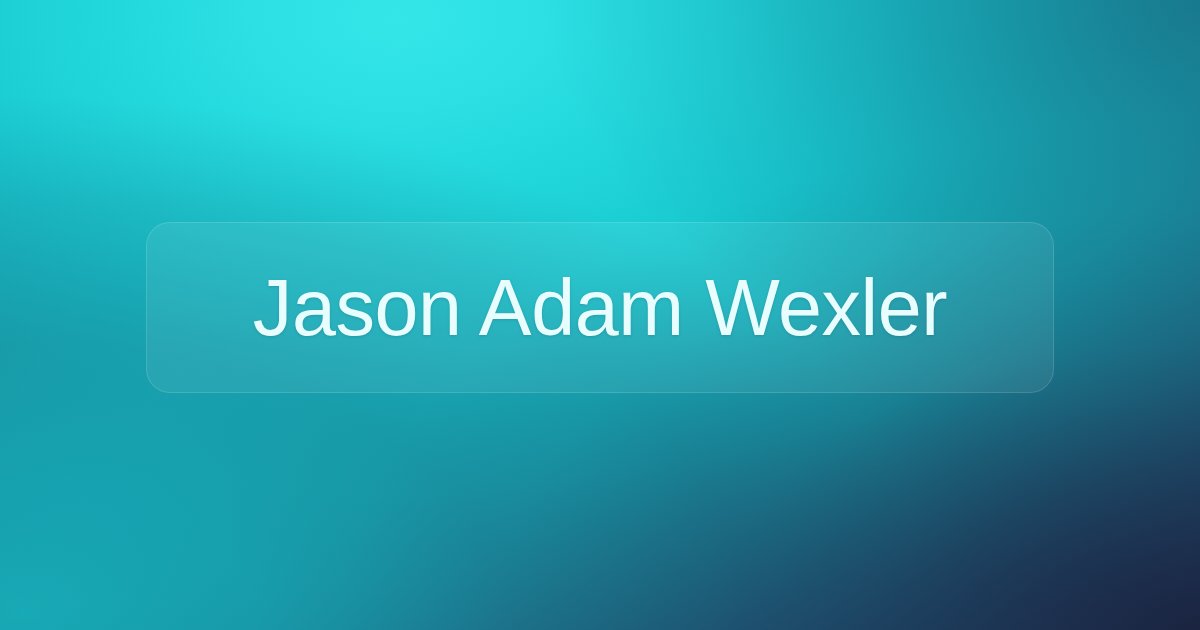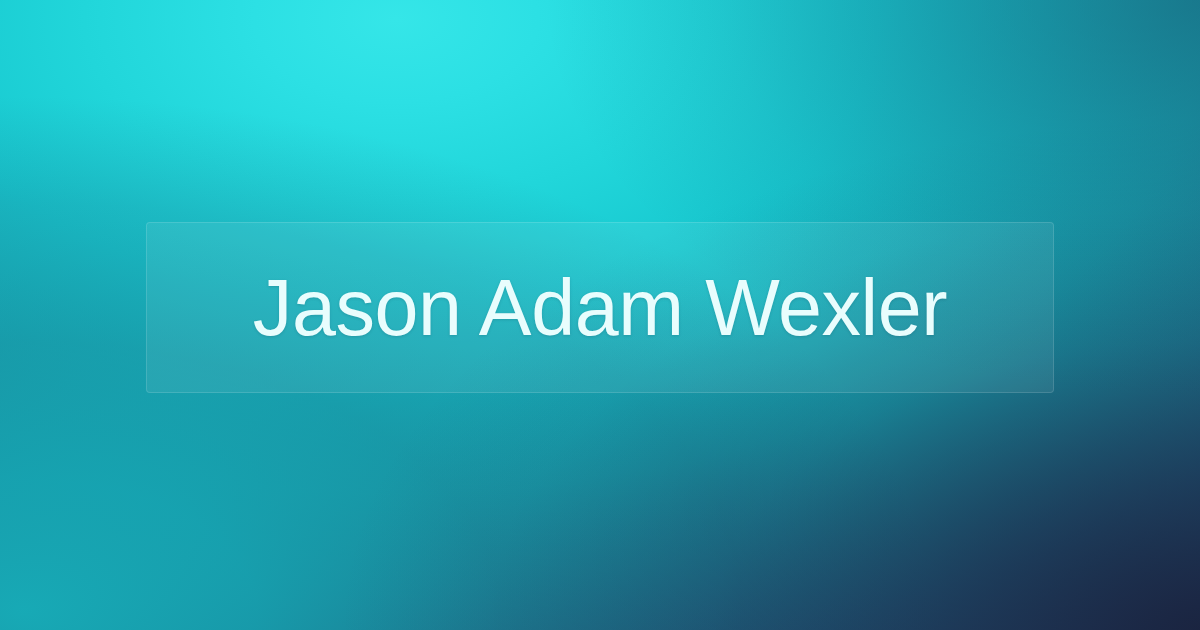--- a/index.html
+++ b/index.html
@@ -91,21 +91,21 @@
       );
   }
 
   
   .name-plate {
     position: relative;
     z-index: 3;
     box-sizing: border-box;
     width: 908px;
     height: 171px;
-    border-radius: 4px;
+    border-radius: 24px;
     background: rgba(255, 255, 255, 0.072);
     border: 1px solid rgba(255, 255, 255, 0.135);
     display: flex;
     align-items: center;
     justify-content: center;
     padding: 0 36px;
     
     margin-top: -15px;
   }
 

